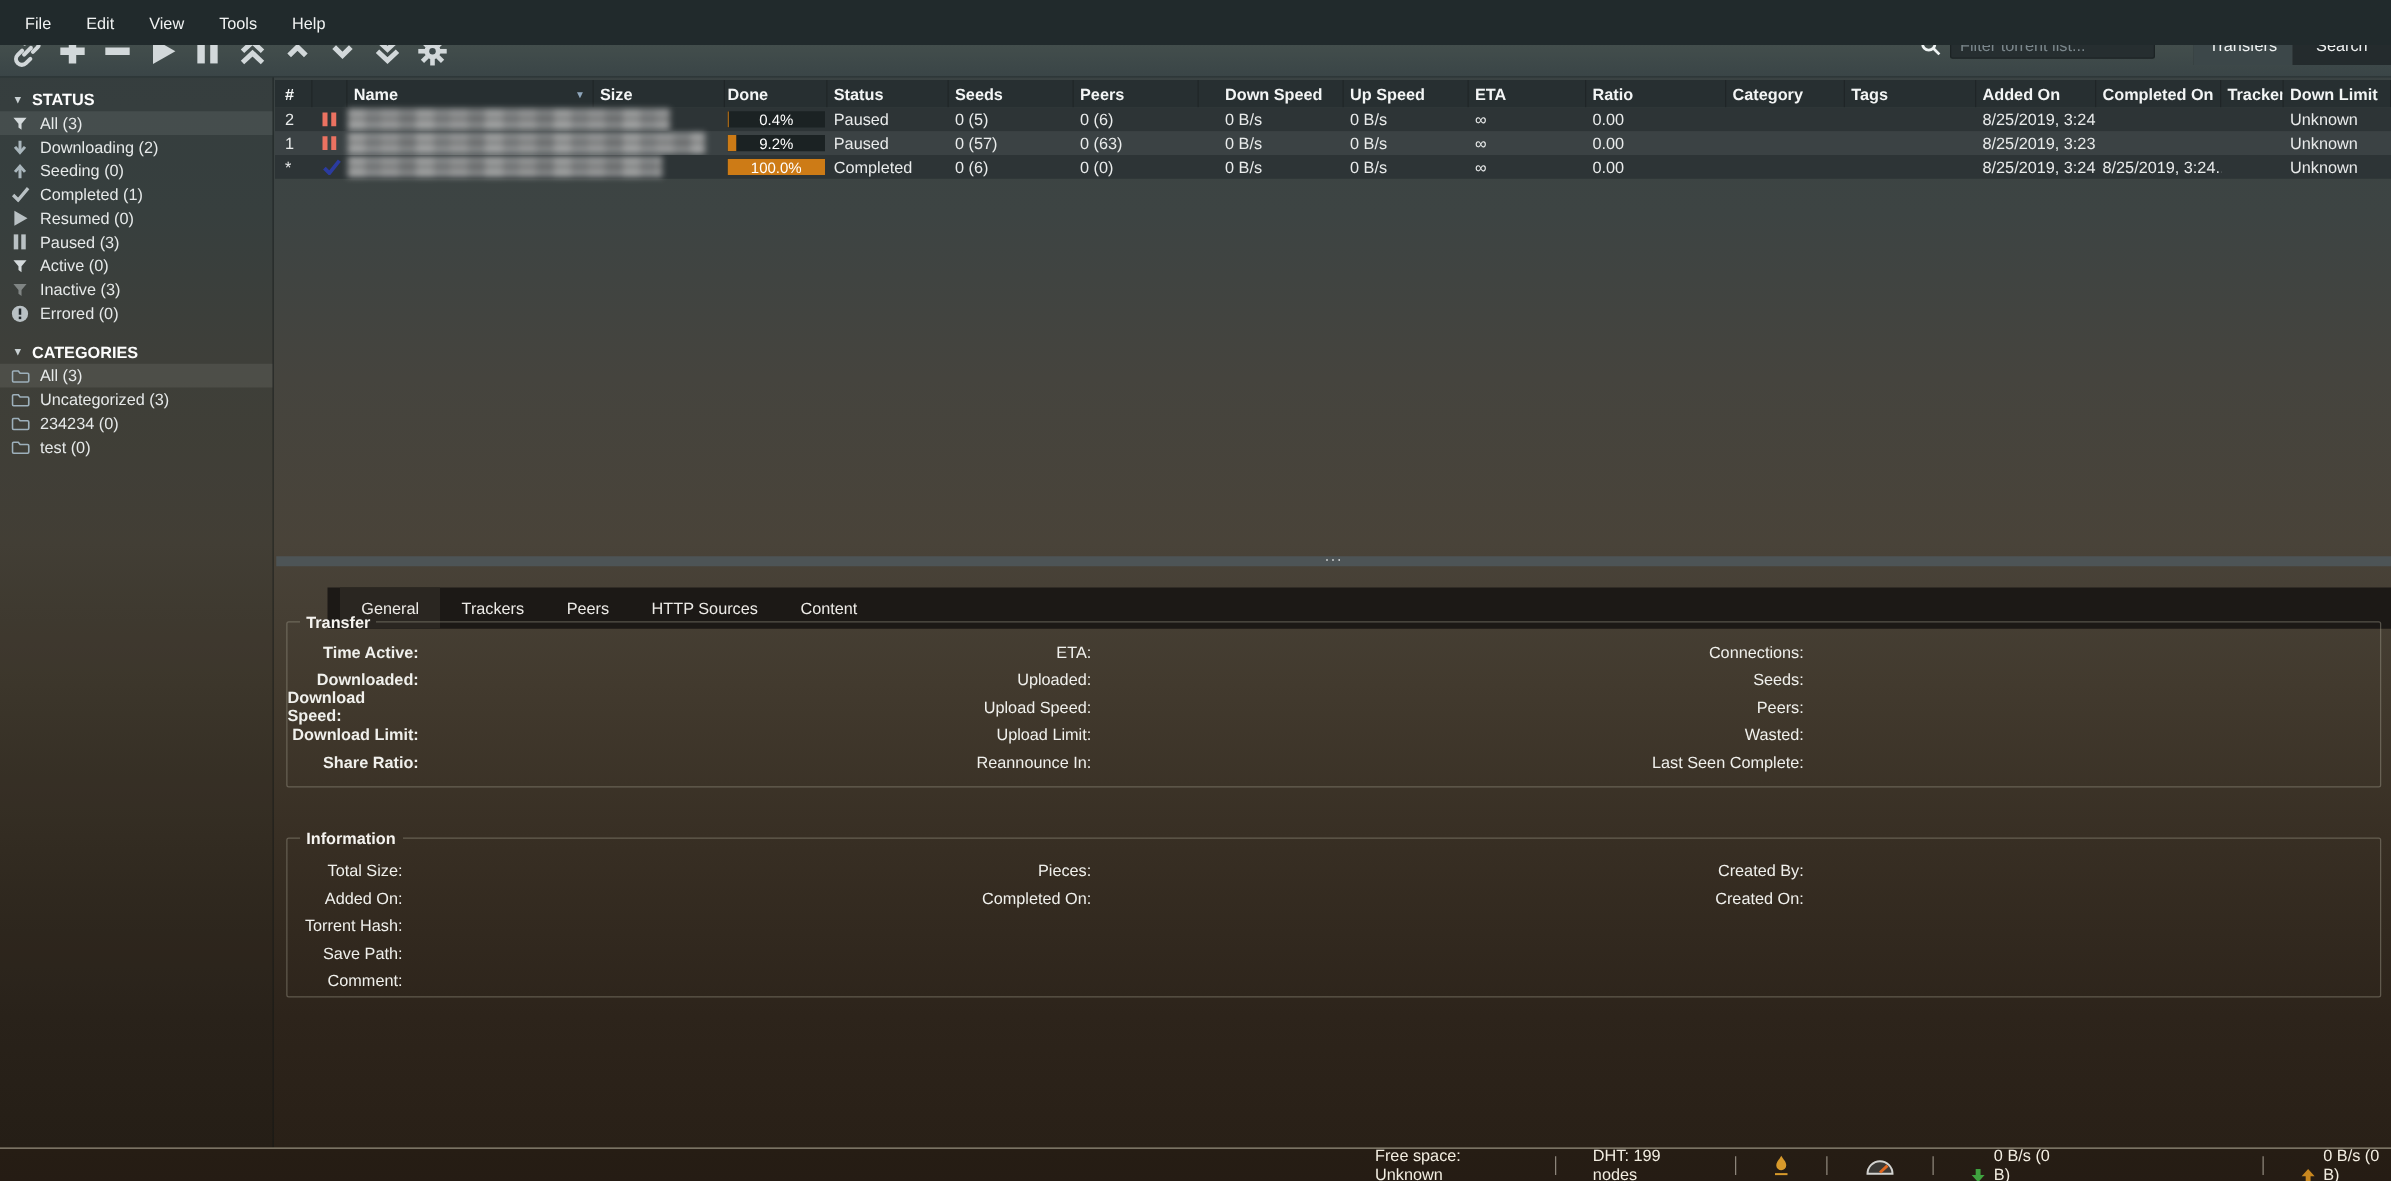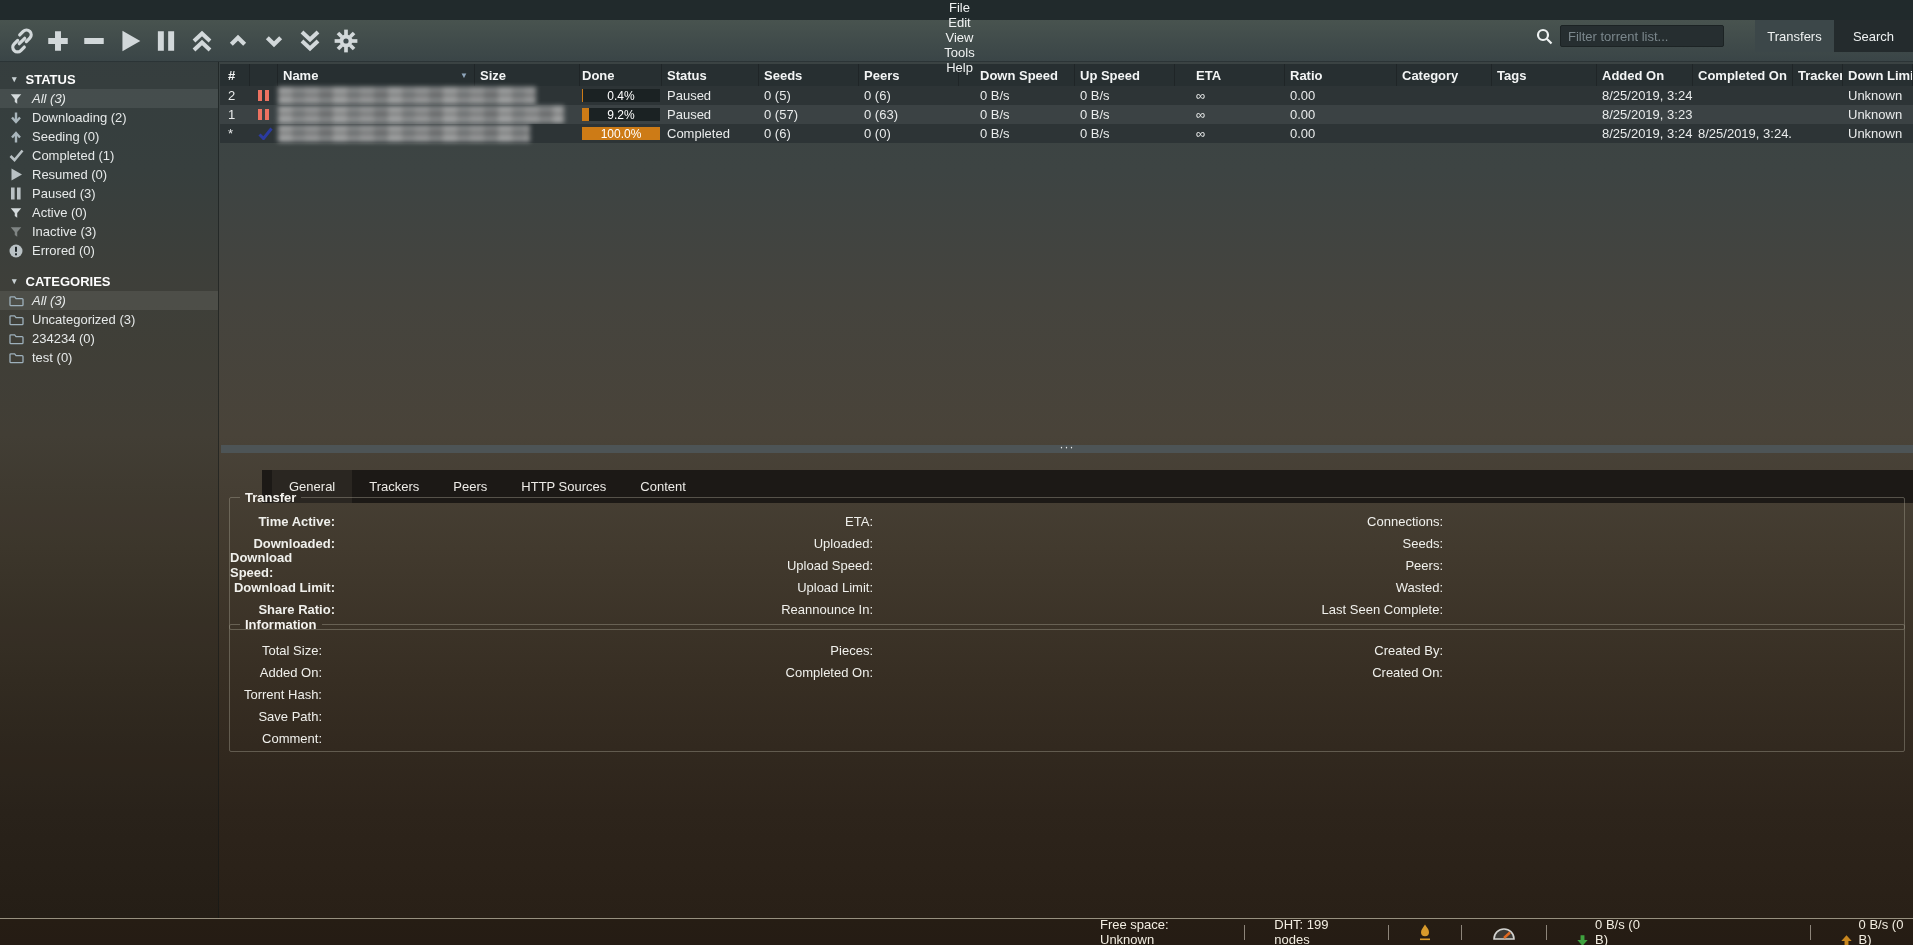--- a/index.html
+++ b/index.html
@@ -3,57 +3,57 @@
 <meta charset="utf-8">
 <style>
   * { margin:0; padding:0; box-sizing:border-box; }
   body { background:#1b1b1b; }
   .app {
     position:relative; width:1913px; height:945px; overflow:hidden;
     font-family:"Liberation Sans", sans-serif; font-size:13px; color:#e9ebeb;
     background:linear-gradient(180deg,#394243 0%,#3d4443 18%,#45443e 32%,#494339 46%,#423a2e 58%,#372e23 72%,#2d241b 86%,#281f16 100%);
   }
   
-  .menubar { position:absolute; top:0; left:0; right:0; height:20px; background:#212a2c;
-    display:flex; align-items:center; padding-left:6px; z-index:5;flex-direction:column; }
+  .menubar { position:absolute; top:0; left:0; right:0; height:36px; background:#212a2c;
+    display:flex; align-items:flex-start; padding-left:6px; z-index:5; }
   .menu-item { padding:0 14px; height:100%; display:flex; align-items:center; color:#f0f2f2; cursor:default; }
   
   .toolbar { position:absolute; top:20px; left:0; right:0; height:42px;
     background:linear-gradient(#48534f,#3a4547); border-bottom:1px solid #2b3436;
     display:flex; align-items:center; padding-left:8px; gap:8px; }
   .tbtn { width:28px; height:28px; display:flex; align-items:center; justify-content:center; }
   .filterwrap { position:absolute; left:1536px; top:5px; display:flex; align-items:center; gap:7px; }
   .filter-input { width:164px; height:21px; background:#262e30; border:1px solid #1c2324; border-radius:2px;
     color:#cfd4d6; padding:10px 7px; font:13px "Liberation Sans",sans-serif; outline:none; }
   .filter-input::placeholder { color:#7b878c; }
   .topstrip { position:absolute; right:0; top:0; width:158px; height:32px; background:#242b2d; display:flex; }
   .toptab { flex:1; display:flex; align-items:center; justify-content:center; color:#eef1f1; }
   .toptab.active { background:#3c4749; }
   
   .sidebar { position:absolute; top:62px; left:0; width:219px; bottom:27px;
     background:rgba(13,18,19,0.10); border-right:1px solid rgba(18,23,24,0.55); }
   .side-header { display:flex; align-items:center; gap:9px; height:20px; padding-left:12px;
     font-weight:bold; color:#fdfdfd; margin-top:7px; }
   .side-header .tri { font-size:9px; color:#c9d1d3; }
   .side-item { display:flex; align-items:center; gap:7px; height:19px; padding-left:7px; color:#e6e9e9; }
-  .side-item.selected { background:rgba(255,255,255,0.08);font-style:italic; }
+  .side-item.selected { background:rgba(255,255,255,0.08); }
   .sicon { width:18px; display:flex; justify-content:center; align-items:center; }
   
   .thead { position:absolute; left:220px; top:64px; width:1693px; height:22px; background:#272f31;
     display:flex; font-weight:bold; color:#f3f5f5; }
   .thead .cell { border-right:1px solid rgba(0,0,0,0.20); display:flex; align-items:center; }
   .cell { height:100%; padding-left:5px; overflow:hidden; white-space:nowrap; display:flex; align-items:center; }
   .trow { position:absolute; left:220px; width:1693px; height:19px; display:flex; }
   .trow.r0 { top:86px;  background:#2d3436; }
   .trow.r1 { top:105px; background:#3b4244; }
   .trow.r2 { top:124px; background:#2d3436; }
   .c-num{width:30px; padding-left:8px;} .c-ico{width:28px; padding-left:8px;}
   .c-name{width:197px; position:relative;} .c-size{width:105px;} .c-done{width:82px; padding:0 2px;}
   .c-status{width:97px;} .c-seeds{width:100px;} .c-peers{width:100px;} .c-dspd{width:100px;margin-left:16px;}
-  .c-uspd{width:100px;} .c-eta{width:94px;margin-left:16px;} .c-ratio{width:112px;} .c-cat{width:95px;}
+  .c-uspd{width:100px;} .c-eta{width:94px;} .c-ratio{width:112px;} .c-cat{width:95px;}
   .c-tags{width:105px;} .c-added{width:96px;} .c-comp{width:100px;} .c-trk{width:50px;} .c-dlim{flex:1;}
   .sort { margin-left:auto; margin-right:6px; font-size:8px; color:#8fa6bb; }
   .censor { position:absolute; left:58px; top:1px; height:17px; border-radius:1px; opacity:.92;
     background:
       repeating-linear-gradient(0deg, rgba(255,255,255,.14) 0 6px, rgba(0,0,0,.14) 6px 12px),
       repeating-linear-gradient(90deg,#a3a4a4 0 14px,#868889 14px 27px,#979899 27px 41px,#7e8081 41px 55px);
     filter:blur(2.5px); }
   .cw0{width:258px;} .cw1{width:286px;} .cw2{width:252px;}
   .pbar { position:relative; width:78px; height:13px; background:#1b2223; overflow:hidden; }
   .pfill { position:absolute; left:0; top:0; bottom:0; background:#cd7b16; }
@@ -68,21 +68,21 @@
   .dtabs { position:absolute; left:221px; top:470px; width:1692px; height:33px; background:#1c1916;
     display:flex; align-items:center; padding-left:10px;margin-left:41px; }
   .dtab { padding:0 17px; height:100%; display:flex; align-items:center; color:#edebe7; }
   .dtab.active { background:#2a2621; }
   .dtabs .caret { margin-left:auto; margin-right:13px; font-size:10px; color:#f2f2f2; }
   
   fieldset { position:absolute; left:229px; width:1676px; border:1px solid rgba(158,152,138,0.45);
     border-radius:2px; padding:0; }
   fieldset legend { margin-left:10px; padding:0 5px; font-weight:bold; color:#f5f3ef; }
   #fs-transfer { top:490px; height:140px; }
-  #fs-info     { top:617px; height:135px; }
+  #fs-info     { top:663px; height:135px; }
   .frow { position:relative; height:22px; }
   .fs-pad-t { padding-top:5px; } .fs-pad-i { padding-top:7px; }
   .lab { position:absolute; top:0; height:22px; display:flex; align-items:center;
     justify-content:flex-end; color:#f0f0ec; }
   .l1t { left:0; width:105px;font-weight:bold; } .l1i { left:0; width:92px; }
   .l2 { left:0; width:643px; } .l3 { left:0; width:1213px; }
   
   .statusbar { position:absolute; left:0; bottom:0; width:1913px; height:27px;
     border-top:1px solid #97907f; background:rgba(28,20,12,0.22); }
   .sb-inner { position:absolute; left:1100px; top:0; height:26px; display:flex; align-items:center;

